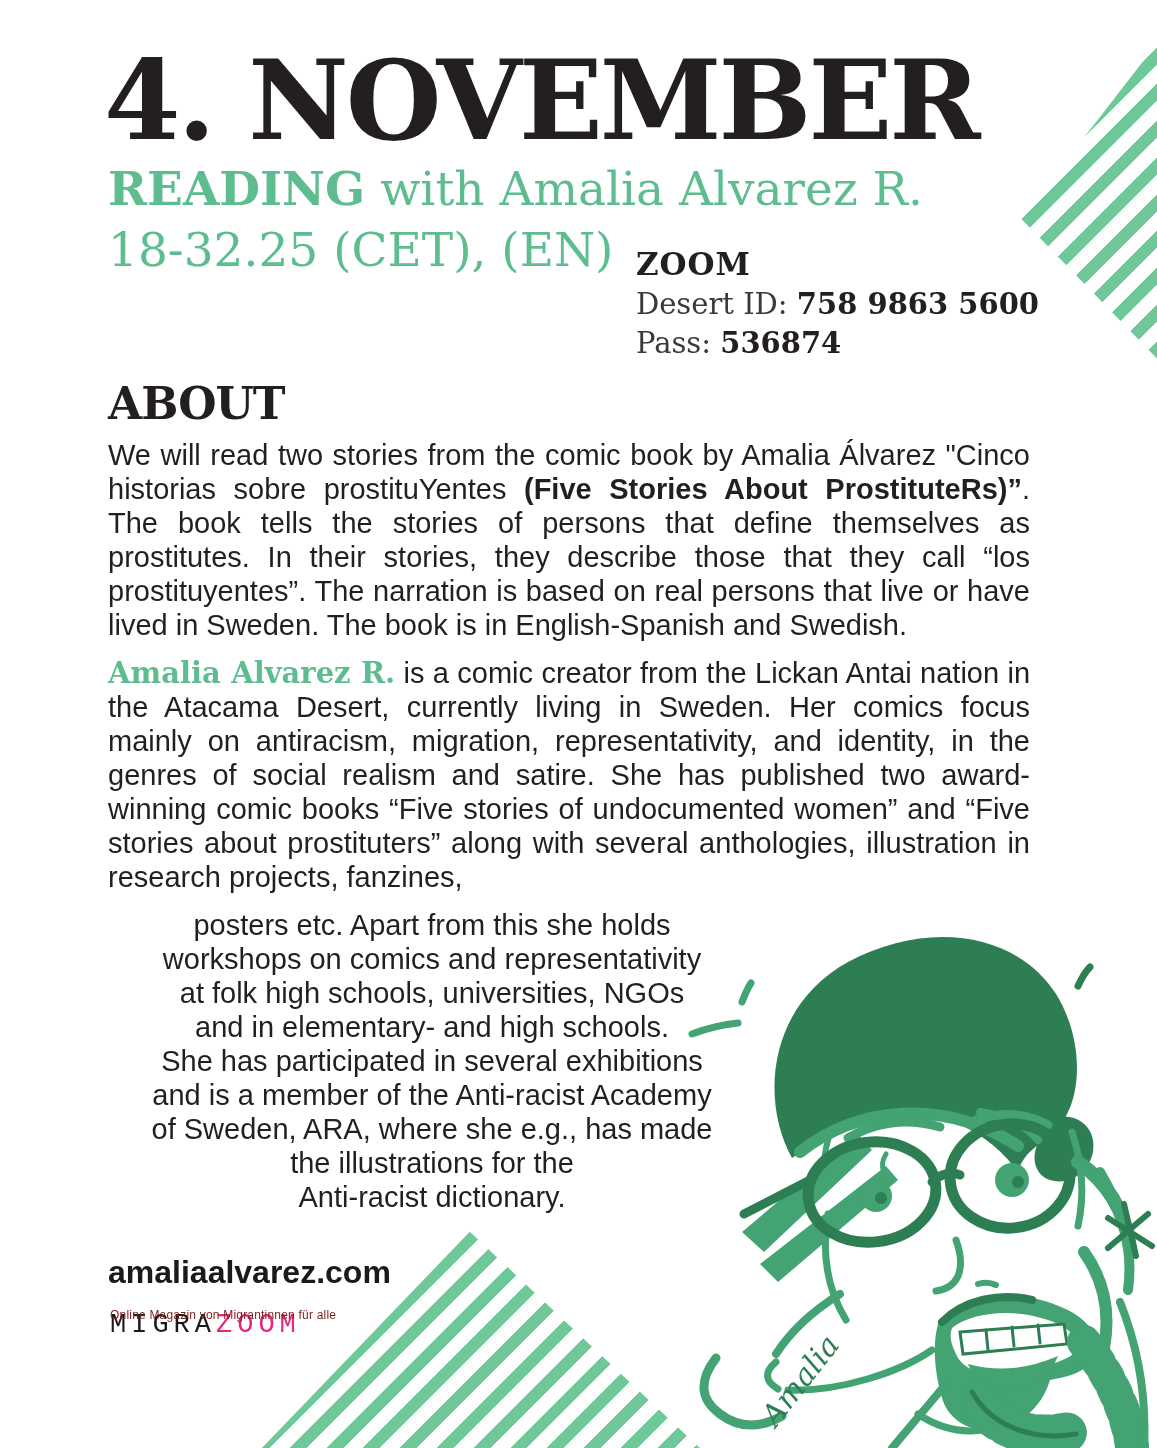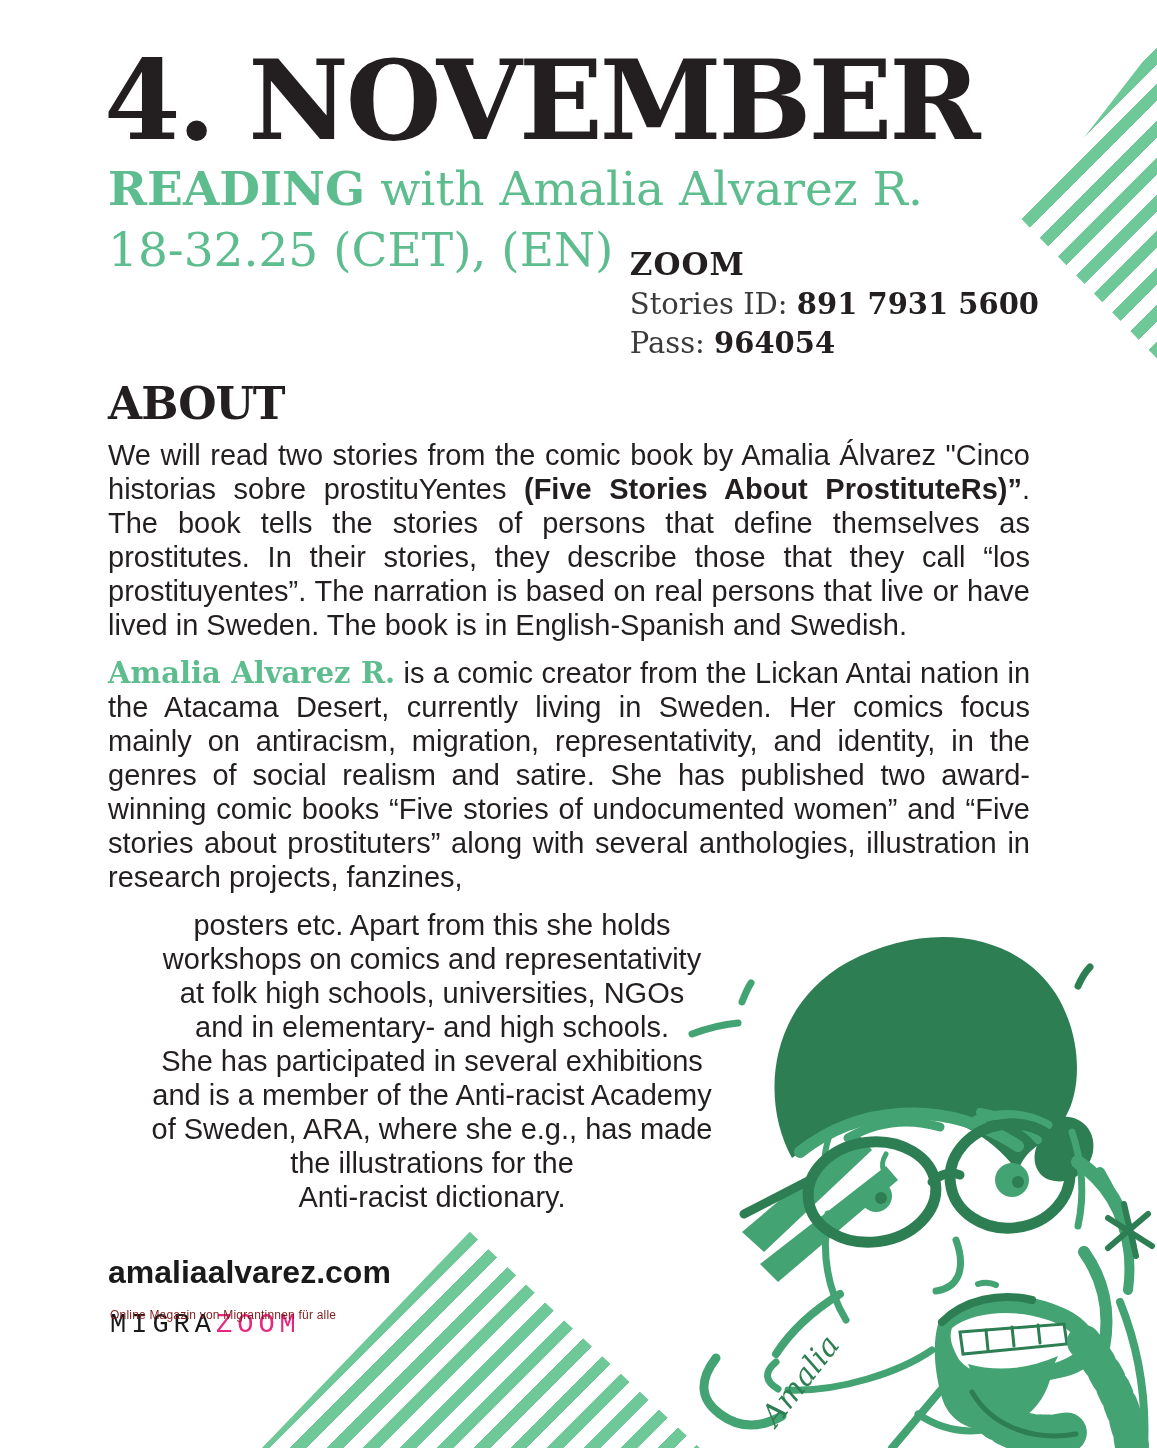--- a/index.html
+++ b/index.html
@@ -91,22 +91,22 @@
   <div class="stripes-bottom"></div>
 
   <div class="date-heading">4. NOVEMBER</div>
 
   <div class="event-line"><span class="evt-bold">READING</span><span> with Amalia Alvarez R.</span></div>
 
   <div class="time-line">18-32.25 (CET), (EN)</div>
 
   <div class="zoom-block">
     <div class="zoom-title">ZOOM</div>
-    <div class="zoom-line"><span>Stories ID: </span><b>891 7931 5600</b></div>
-    <div class="zoom-line"><span>Pass: </span><b>964054</b></div>
+    <div class="zoom-line"><span>Desert ID: </span><b>758 9863 5600</b></div>
+    <div class="zoom-line"><span>Pass: </span><b>536874</b></div>
   </div>
 
   <div class="content">
     <h2 class="about-heading">ABOUT</h2>
 
     <p class="para"><span>We will read two stories from the comic book by Amalia Álvarez "Cinco historias sobre prostituYentes </span><span class="b">(Five Stories About ProstituteRs)”</span><span>. The book tells the stories of persons that define themselves as prostitutes. In their stories, they describe those that they call “los prostituyentes”. The narration is based on real persons that live or have lived in Sweden. The book is in English-Spanish and Swedish.</span></p>
 
     <p class="para"><span class="bio-name">Amalia Alvarez R.</span><span> is a comic creator from the Lickan Antai nation in the Atacama Desert, currently living in Sweden. Her comics focus mainly on antiracism, migration, representativity, and identity, in the genres of social realism and satire. She has published two award-winning comic books “Five stories of undocumented women” and “Five stories about prostituters” along with several anthologies, illustration in research projects, fanzines,</span></p>
 
     <p class="wrap-block">posters etc. Apart from this she holds

